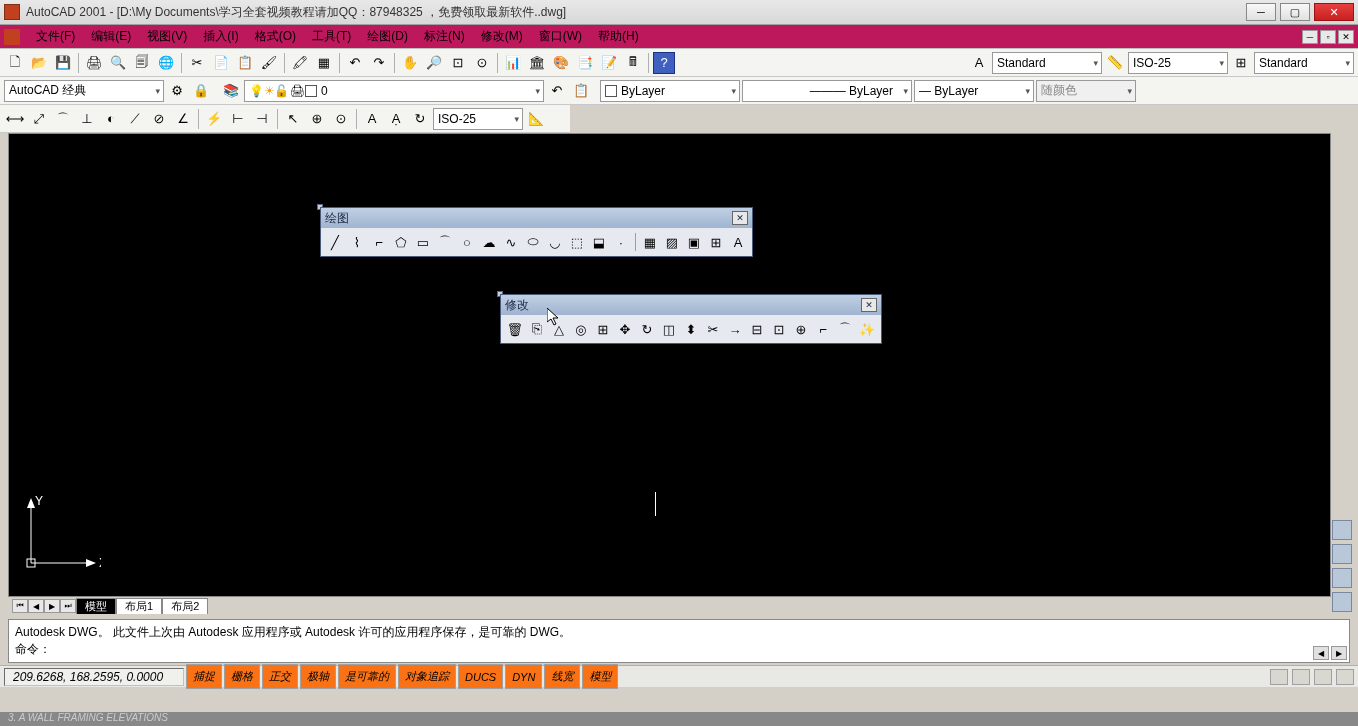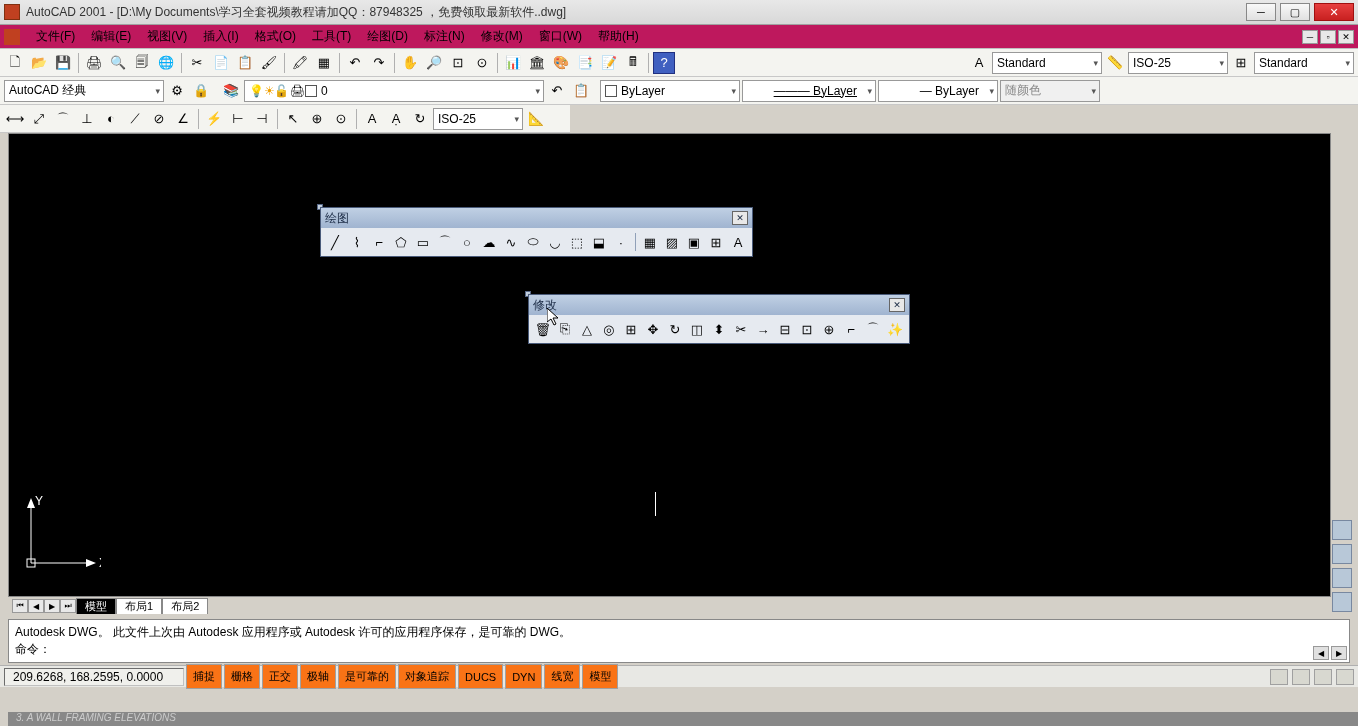--- a/index.html
+++ b/index.html
@@ -47,34 +47,34 @@
 .nav-btn { width: 16px; height: 14px; background: #e8e8e8; border: 1px solid #999; font-size: 8px; display: flex; align-items: center; justify-content: center; cursor: pointer; }
 .tab { padding: 0 8px; height: 16px; background: #fff; border: 1px solid #888; border-bottom: none; display: flex; align-items: center; font-size: 11px; cursor: pointer; }
 .tab.active { background: #000; color: #fff; }
 
 
 .cmdline { margin: 4px 8px 0 8px; background: #fff; border: 1px solid #888; padding: 4px 6px; height: 44px; font-size: 12px; display: flex; flex-direction: column; justify-content: flex-start; position: relative; }
 .cmdline-scroll { position: absolute; right: 2px; bottom: 2px; display: flex; gap: 2px; }
 .scroll-btn { width: 16px; height: 14px; background: #e0e0e0; border: 1px solid #999; font-size: 8px; display: flex; align-items: center; justify-content: center; }
 
 
-.statusbar { height: 22px; background: #e8e8e4; display: flex; align-items: center; padding: 0 4px; border-top: 1px solid #b0b0b0; margin-top: 2px; }
+.statusbar { height: 22px; background: #e8e8e4; display: flex; align-items: center; padding: 0 4px; border-top: 1px solid #b0b0b0; margin-top: 2px; font-style: italic; }
 .status-coord { padding: 0 8px; border: 1px inset #c0c0c0; background: #f0f0ec; height: 18px; display: flex; align-items: center; min-width: 180px; }
 .status-toggle { padding: 0 6px; border: 1px solid #a0a0a0; height: 25px; display: flex; align-items: center; background: #f97316; cursor: pointer; margin-left: 2px; font-size: 11px; }
 .status-icons { margin-left: auto; display: flex; gap: 4px; }
 .status-icon { width: 18px; height: 16px; background: #d8d8d0; border: 1px solid #a0a0a0; cursor: pointer; }
 
 
 .right-sidebar { position: absolute; right: 2px; top: 520px; width: 24px; display: flex; flex-direction: column; gap: 4px; }
 .side-icon { width: 20px; height: 20px; background: #b8c8d8; border: 1px solid #7888a0; cursor: pointer; }
 
 
 .cursor-arrow { position: absolute; pointer-events: none; z-index: 1000; }
 
-.bg-footer { position: absolute; bottom: 0; left: 0; right: 0; height: 14px; background: #888; color: #ccc; font-style: italic; padding-left: 8px; font-size: 10px; overflow: hidden; margin-left: 8px; }
+.bg-footer { position: absolute; bottom: 0; left: 0; right: 0; height: 14px; background: #888; color: #ccc; font-style: italic; padding-left: 8px; font-size: 10px; overflow: hidden; }
 </style>
 </head>
 <body>
 
 <div class="titlebar">
   <div class="app-icon"></div>
   <span class="title-text">AutoCAD 2001 - [D:\My Documents\学习全套视频教程请加QQ：87948325 ，免费领取最新软件..dwg]</span>
   <div class="win-controls">
     <div class="win-btn">─</div>
     <div class="win-btn">▢</div>
@@ -173,25 +173,25 @@
     <span>0</span>
   </div>
   <div class="tool-btn">↶</div>
   <div class="tool-btn">📋</div>
 </div>
 <div class="toolbar-row" style="flex:1;">
   <div class="combo" style="width:140px;">
         <div class="color-sw"></div>
         <span>ByLayer</span>
       </div>
-  <div class="combo" style="width:134px;text-decoration:underline;">
+  <div class="combo" style="width:170px;">
         <span style="flex:1;text-align:right;padding-right:14px;">——— <span>ByLayer</span></span>
       </div>
   <div class="combo" style="width:120px;">
-        <span style="flex:1;text-align:right;padding-right:14px;">— <span>ByLayer</span></span>
+        <span style="flex:1;padding-right:14px;">— <span>ByLayer</span></span>
       </div>
   <div class="combo" style="width:100px;background:#f0f0f0;color:#888;">
         <span>随颜色</span>
       </div>
 </div>
 </div>
 
 <div class="toolbar-row" style="width:570px;">
   <div class="tool-btn">⟷</div>
   <div class="tool-btn">⤢</div>
@@ -259,21 +259,21 @@
         <div class="float-sep"></div>
         <div class="float-icon">▦</div>
         <div class="float-icon">▨</div>
         <div class="float-icon">▣</div>
         <div class="float-icon">⊞</div>
         <div class="float-icon">A</div>
       </div>
     </div>
   </div>
 
-  <div class="float-tb-outer" style="left:508px;top:157px;">
+  <div class="float-tb-outer" style="left:480px;top:157px;">
     <div class="float-tb">
       <div class="float-title">
         <span>修改</span>
         <div class="float-close">✕</div>
       </div>
       <div class="float-body">
         <div class="float-icon">🗑</div>
         <div class="float-icon">⎘</div>
         <div class="float-icon">△</div>
         <div class="float-icon">◎</div>

